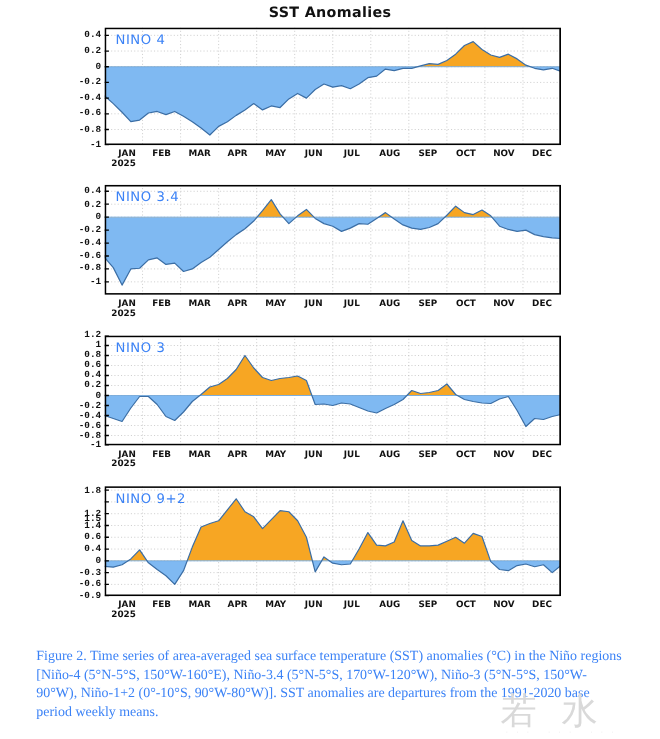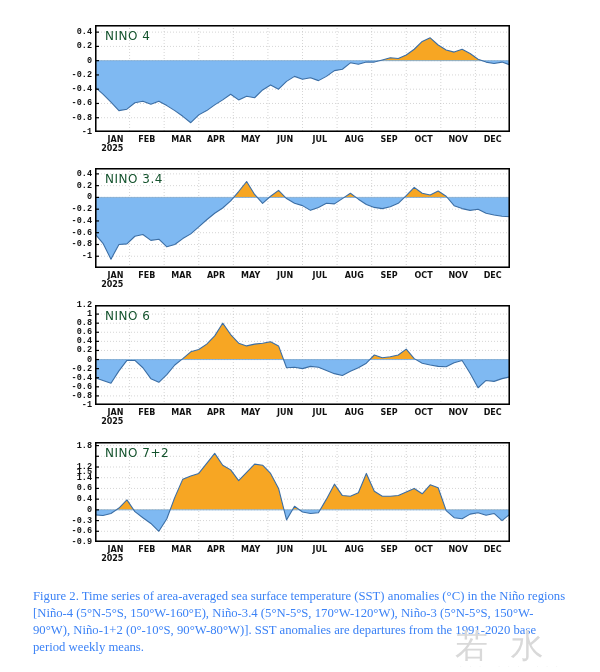--- a/index.html
+++ b/index.html
@@ -36,21 +36,21 @@
     position: absolute;
     left: 95px;
     width: 415px;
   }
   .panel-svg { display: block; }
   .panel-label {
     position: absolute;
     font-family: "DejaVu Sans", sans-serif;
     font-size: 12px;
     font-weight: normal;
-    color: #14532d;
+    color: #3b82f6;
     letter-spacing: 0.5px;
     pointer-events: none;
   }
   .ytick {
     position: absolute;
     right: 100%;
     margin-right: 3px;
     font-family: Liberation Mono, monospace;
     font-size: 8.5px;
     font-weight: bold;
@@ -103,20 +103,21 @@
     color: #e2e2e2;
     letter-spacing: 8px;
     user-select: none;
   }
 </style>
 </head>
 <body>
 
 <div class="figure-wrap">
 
+  <div class="fig-title">SST Anomalies</div>
 
   <div class="panel" id="panel-0" style="top: 25px; height: 107px;">
       <svg width="415" height="107" class="panel-svg">
         <rect x="0" y="0" width="415" height="107" fill="#FFFFFF"></rect>
         <line x1="0" x2="415" y1="7.13333333333334" y2="7.13333333333334" stroke="#B9B9B9" stroke-width="0.6" stroke-dasharray="1,2"></line>
         <line x1="0" x2="415" y1="21.400000000000006" y2="21.400000000000006" stroke="#B9B9B9" stroke-width="0.6" stroke-dasharray="1,2"></line>
         <line x1="0" x2="415" y1="35.66666666666667" y2="35.66666666666667" stroke="#B9B9B9" stroke-width="0.6" stroke-dasharray="1,2"></line>
         <line x1="0" x2="415" y1="49.93333333333334" y2="49.93333333333334" stroke="#B9B9B9" stroke-width="0.6" stroke-dasharray="1,2"></line>
         <line x1="0" x2="415" y1="64.2" y2="64.2" stroke="#B9B9B9" stroke-width="0.6" stroke-dasharray="1,2"></line>
         <line x1="0" x2="415" y1="78.46666666666667" y2="78.46666666666667" stroke="#B9B9B9" stroke-width="0.6" stroke-dasharray="1,2"></line>
@@ -285,21 +286,21 @@
         <line x1="0" x2="4" y1="27.272727272727266" y2="27.272727272727266" stroke="#000000" stroke-width="1.2"></line>
         <line x1="0" x2="4" y1="36.363636363636374" y2="36.363636363636374" stroke="#000000" stroke-width="1.2"></line>
         <line x1="0" x2="4" y1="45.45454545454546" y2="45.45454545454546" stroke="#000000" stroke-width="1.2"></line>
         <line x1="0" x2="4" y1="54.54545454545455" y2="54.54545454545455" stroke="#000000" stroke-width="1.2"></line>
         <line x1="0" x2="4" y1="63.63636363636363" y2="63.63636363636363" stroke="#000000" stroke-width="1.2"></line>
         <line x1="0" x2="4" y1="72.72727272727273" y2="72.72727272727273" stroke="#000000" stroke-width="1.2"></line>
         <line x1="0" x2="4" y1="81.81818181818181" y2="81.81818181818181" stroke="#000000" stroke-width="1.2"></line>
         <line x1="0" x2="4" y1="90.9090909090909" y2="90.9090909090909" stroke="#000000" stroke-width="1.2"></line>
         <line x1="0" x2="4" y1="100" y2="100" stroke="#000000" stroke-width="1.2"></line>
       </svg>
-      <div class="panel-label" style="left: 10px; top: 4px;">NINO 6</div>
+      <div class="panel-label" style="left: 10px; top: 4px;">NINO 3</div>
       <div class="ytick" style="top: 0px;">1.2</div>
       <div class="ytick" style="top: 9.09091px;">1</div>
       <div class="ytick" style="top: 18.1818px;">0.8</div>
       <div class="ytick" style="top: 27.2727px;">0.6</div>
       <div class="ytick" style="top: 36.3636px;">0.4</div>
       <div class="ytick" style="top: 45.4545px;">0.2</div>
       <div class="ytick" style="top: 54.5455px;">0</div>
       <div class="ytick" style="top: 63.6364px;">-0.2</div>
       <div class="ytick" style="top: 72.7273px;">-0.4</div>
       <div class="ytick" style="top: 81.8182px;">-0.6</div>
@@ -358,21 +359,21 @@
         <line x1="0" x2="4" y1="14.285714285714278" y2="14.285714285714278" stroke="#000000" stroke-width="1.2"></line>
         <line x1="0" x2="4" y1="24.999999999999986" y2="24.999999999999986" stroke="#000000" stroke-width="1.2"></line>
         <line x1="0" x2="4" y1="35.71428571428571" y2="35.71428571428571" stroke="#000000" stroke-width="1.2"></line>
         <line x1="0" x2="4" y1="46.42857142857143" y2="46.42857142857143" stroke="#000000" stroke-width="1.2"></line>
         <line x1="0" x2="4" y1="57.14285714285714" y2="57.14285714285714" stroke="#000000" stroke-width="1.2"></line>
         <line x1="0" x2="4" y1="67.85714285714286" y2="67.85714285714286" stroke="#000000" stroke-width="1.2"></line>
         <line x1="0" x2="4" y1="78.57142857142857" y2="78.57142857142857" stroke="#000000" stroke-width="1.2"></line>
         <line x1="0" x2="4" y1="89.28571428571428" y2="89.28571428571428" stroke="#000000" stroke-width="1.2"></line>
         <line x1="0" x2="4" y1="100" y2="100" stroke="#000000" stroke-width="1.2"></line>
       </svg>
-      <div class="panel-label" style="left: 10px; top: 4px;">NINO 7+2</div>
+      <div class="panel-label" style="left: 10px; top: 4px;">NINO 9+2</div>
       <div class="ytick" style="top: 3.57143px;">1.8</div>
       <div class="ytick" style="top: 30px;">1.5</div>
       <div class="ytick" style="top: 25px;">1.2</div>
       <div class="ytick" style="top: 35.7143px;">1.4</div>
       <div class="ytick" style="top: 46.4286px;">0.6</div>
       <div class="ytick" style="top: 57.1429px;">0.4</div>
       <div class="ytick" style="top: 67.8571px;">0</div>
       <div class="ytick" style="top: 78.5714px;">-0.3</div>
       <div class="ytick" style="top: 89.2857px;">-0.6</div>
       <div class="ytick" style="top: 100px;">-0.9</div>

